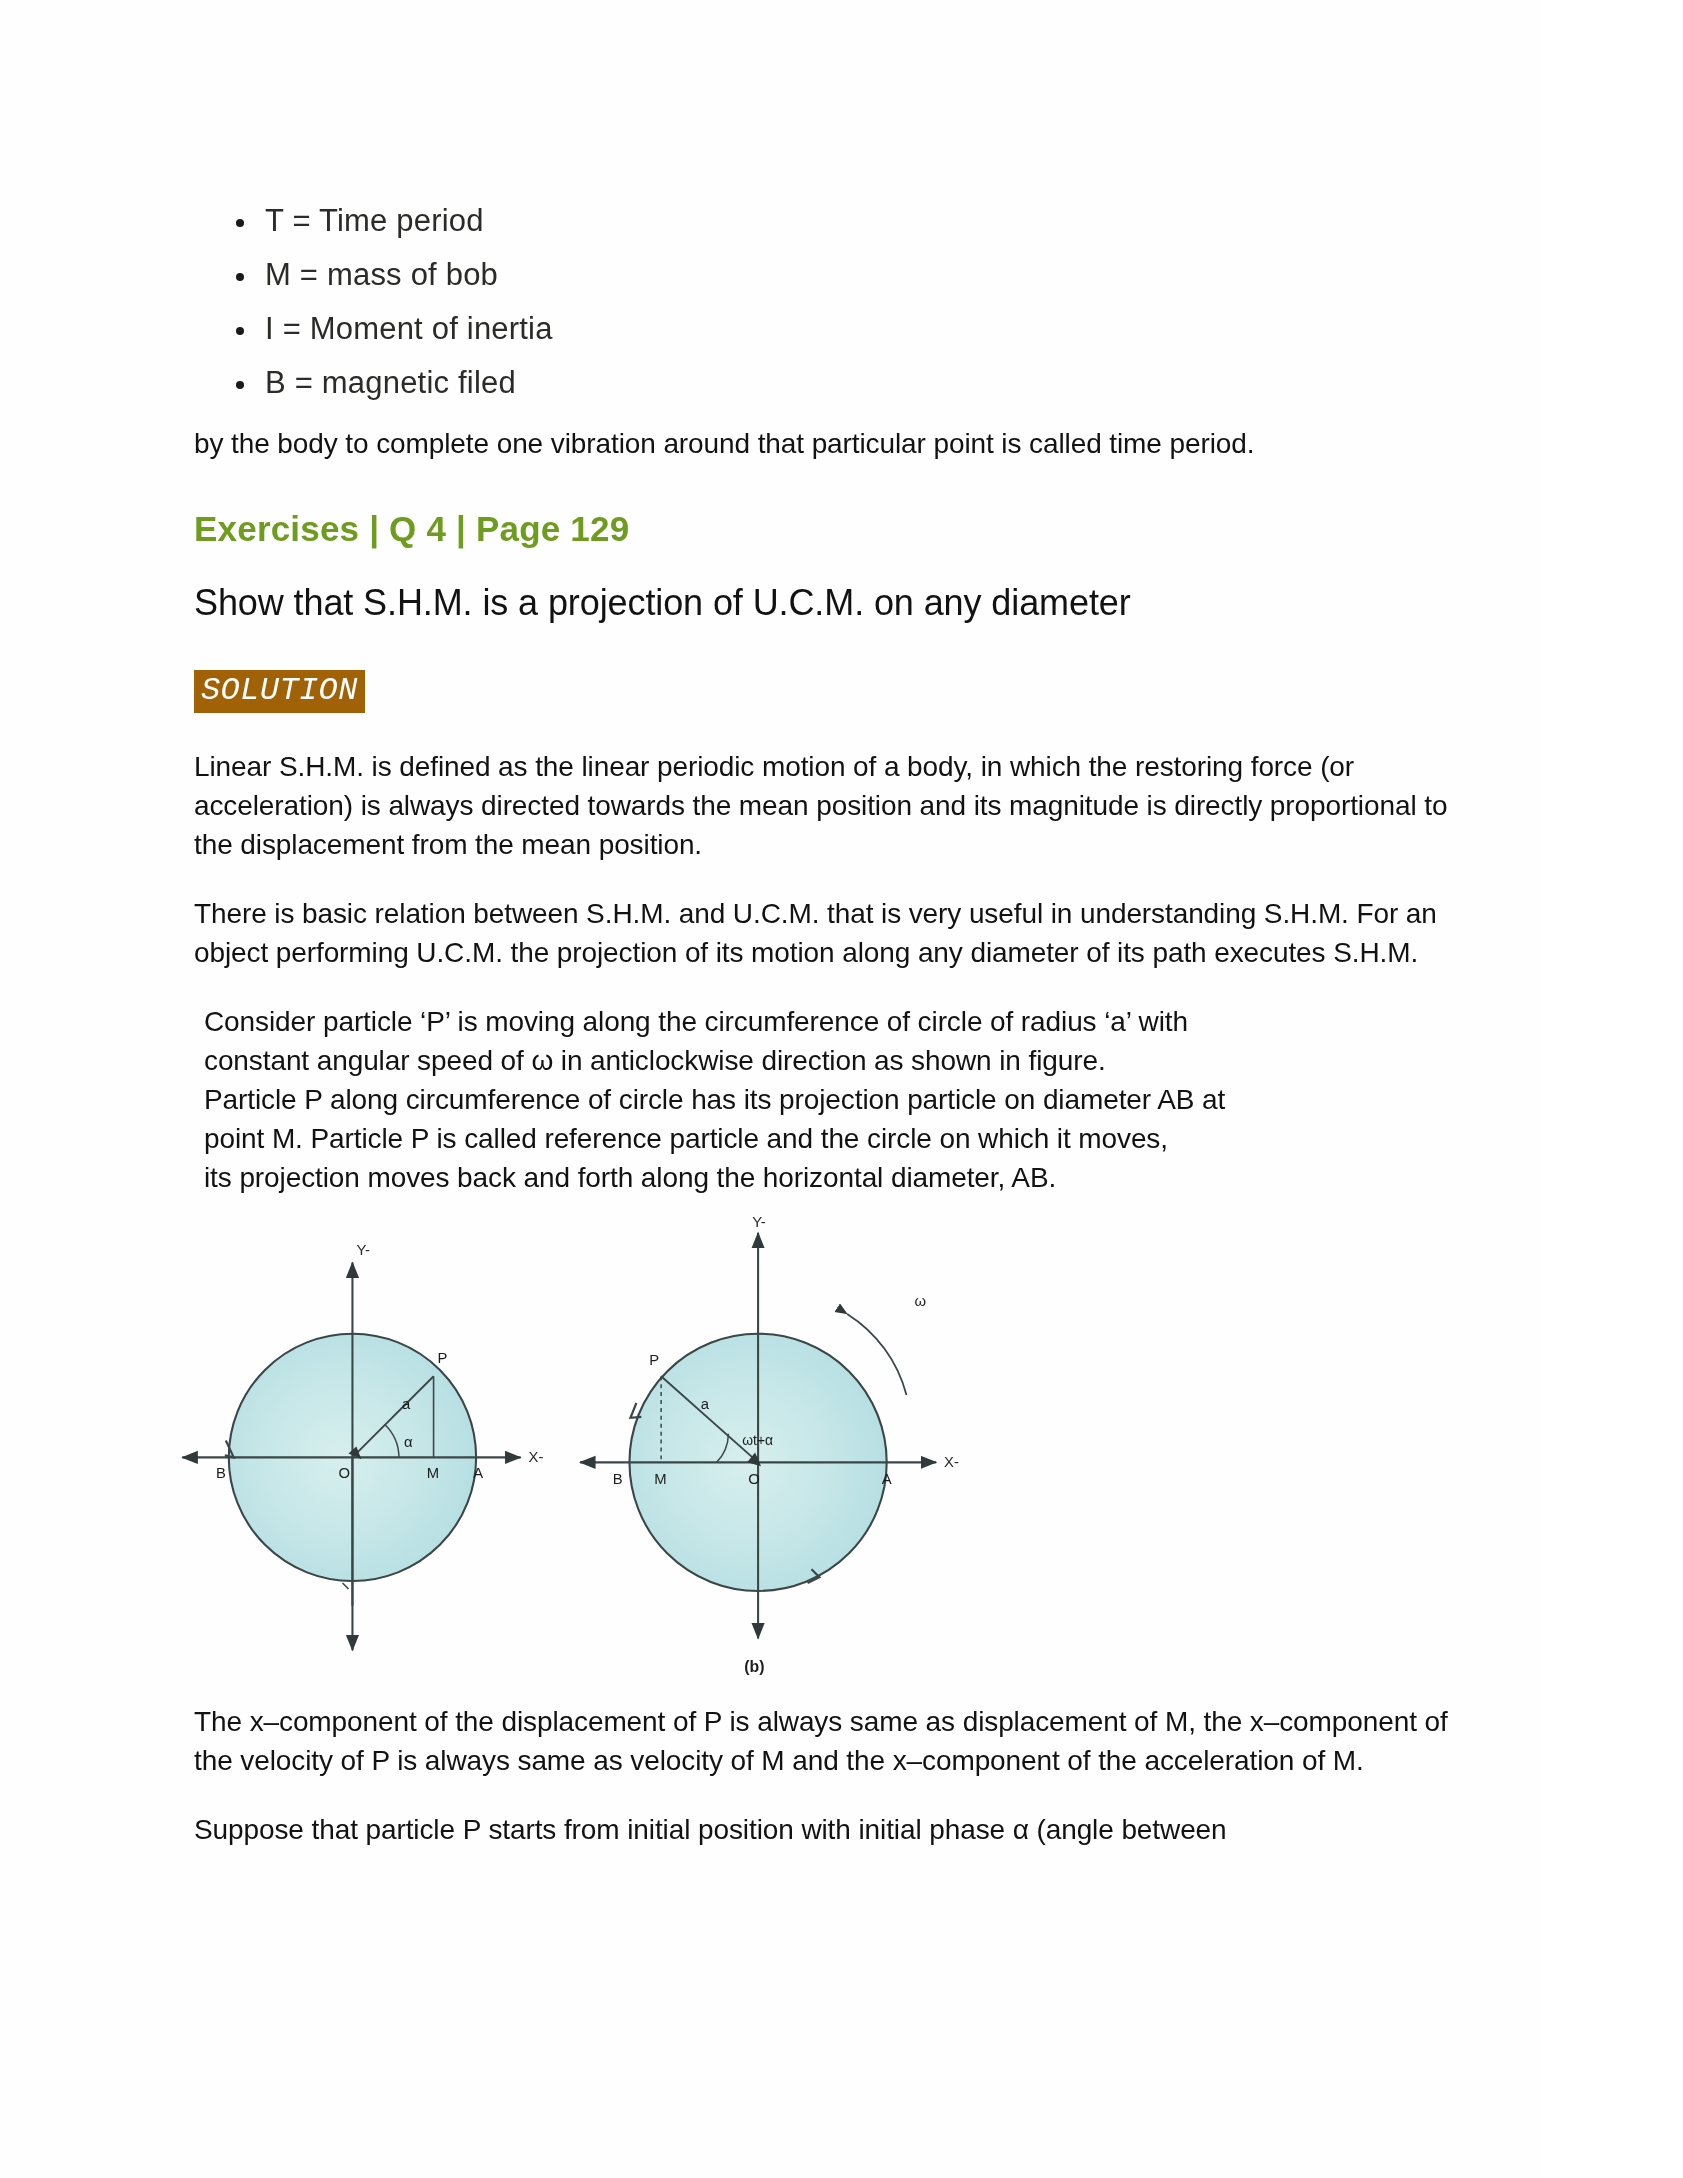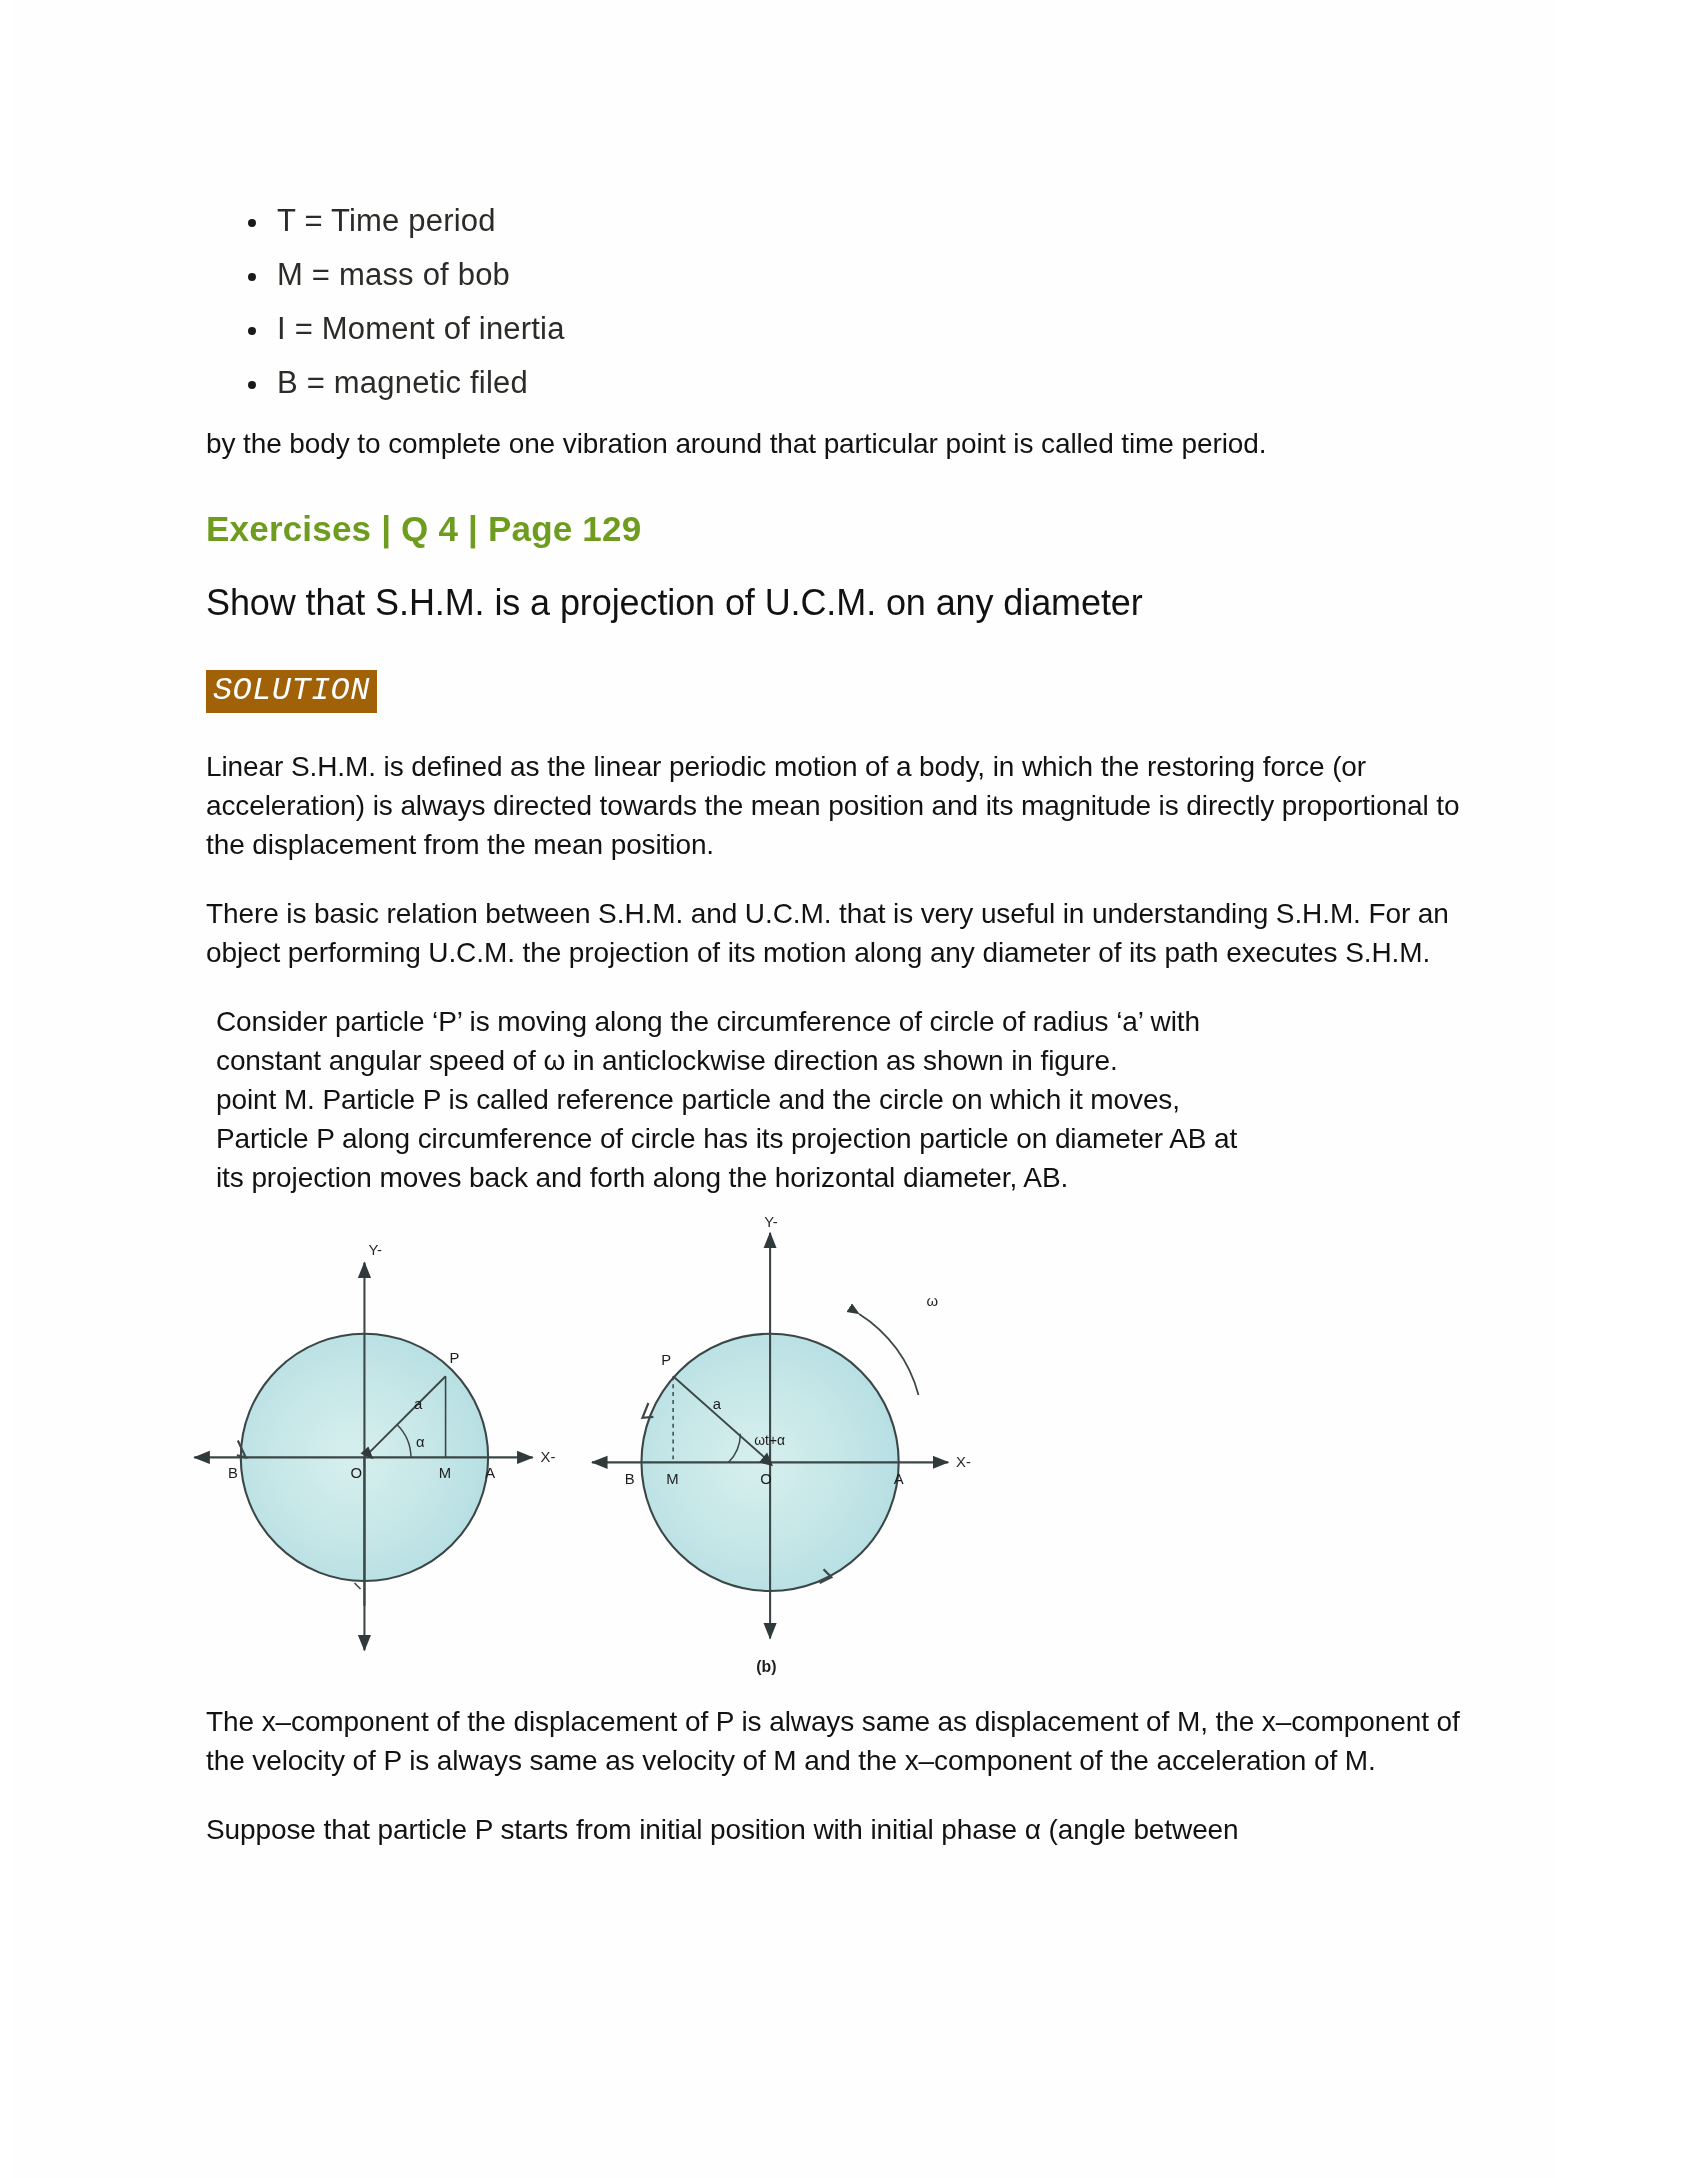--- a/index.html
+++ b/index.html
@@ -10,21 +10,21 @@
   body {
     width: 1683px;
     height: 2178px;
     font-family: "Liberation Sans", sans-serif;
     color: #111111;
     position: relative;
     overflow: hidden;
   }
   .page {
     position: absolute;
-    left: 12px; top: 0;
+    left: 0; top: 0;
     width: 1542px;
     height: 2178px;
     background: #fefefe;
   }
   .content {
     position: absolute;
     left: 194px;
     top: 194px;
     width: 1277px;
   }
@@ -137,22 +137,22 @@
     <div class="question">Show that S.H.M. is a projection of U.C.M. on any diameter</div>
 
     <div><span class="solution-badge">SOLUTION</span></div>
 
     <p class="body">Linear S.H.M. is defined as the linear periodic motion of a body, in which the restoring force (or acceleration) is always directed towards the mean position and its magnitude is directly proportional to the displacement from the mean position.</p>
     <p class="body">There is basic relation between S.H.M. and U.C.M. that is very useful in understanding S.H.M. For an object performing U.C.M. the projection of its motion along any diameter of its path executes S.H.M.</p>
 
     <div class="block-intro" style="margin-bottom:10px;margin-left:10px;">
       <div>Consider particle ‘P’ is moving along the circumference of circle of radius ‘a’ with</div>
       <div>constant angular speed of ω in anticlockwise direction as shown in figure.</div>
+      <div>Particle P along circumference of circle has its projection particle on diameter AB at</div>
       <div>point M. Particle P is called reference particle and the circle on which it moves,</div>
-      <div>Particle P along circumference of circle has its projection particle on diameter AB at</div>
       <div>its  projection moves back and forth along the horizontal diameter, AB.</div>
     </div>
 
     <div class="figure-wrap">
       <svg width="1317" height="465" viewBox="0 0 1330 470" xmlns="http://www.w3.org/2000/svg">
         <defs>
           <radialGradient id="discFill" cx="45%" cy="50%" r="62%">
             <stop offset="0%" stop-color="#d7efee"></stop>
             <stop offset="55%" stop-color="#c5e6e7"></stop>
             <stop offset="100%" stop-color="#b2dde2"></stop>

